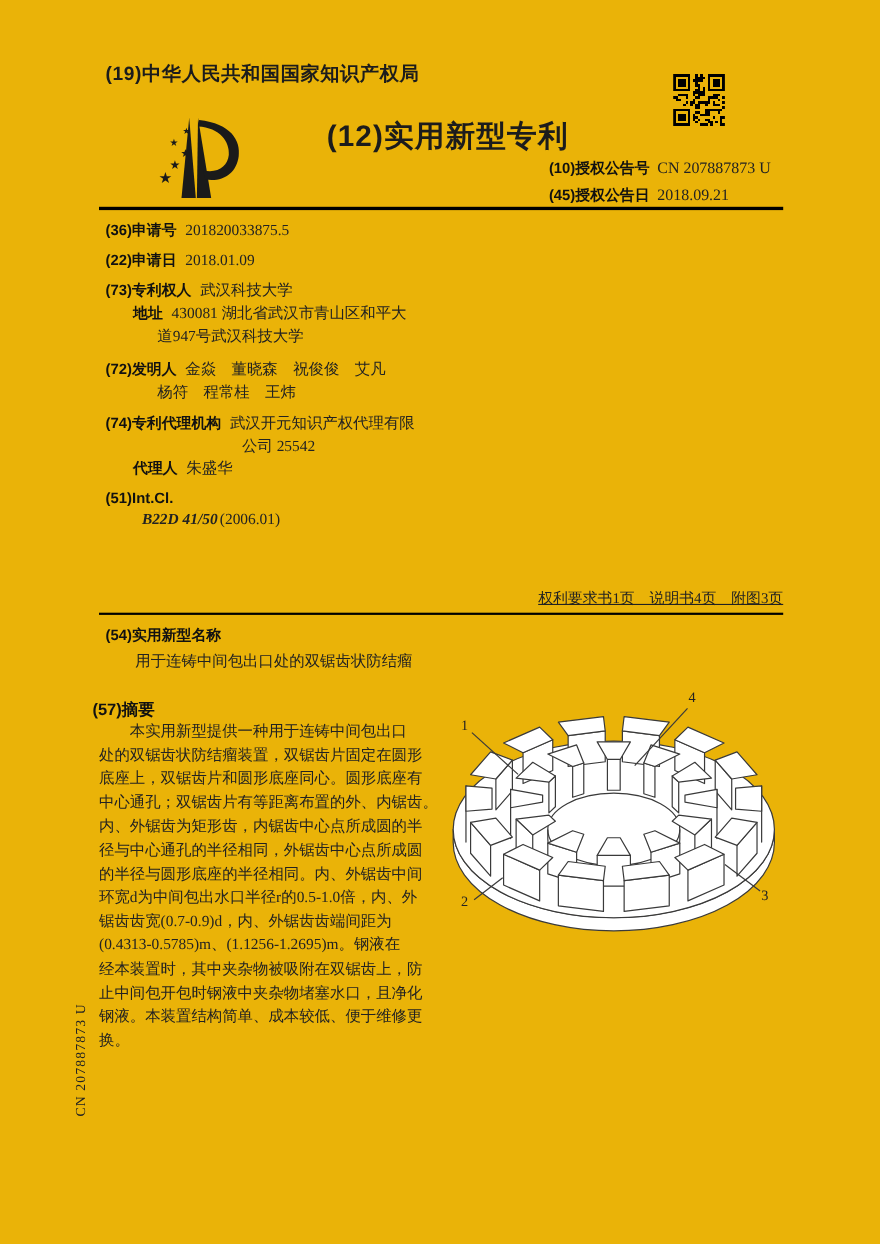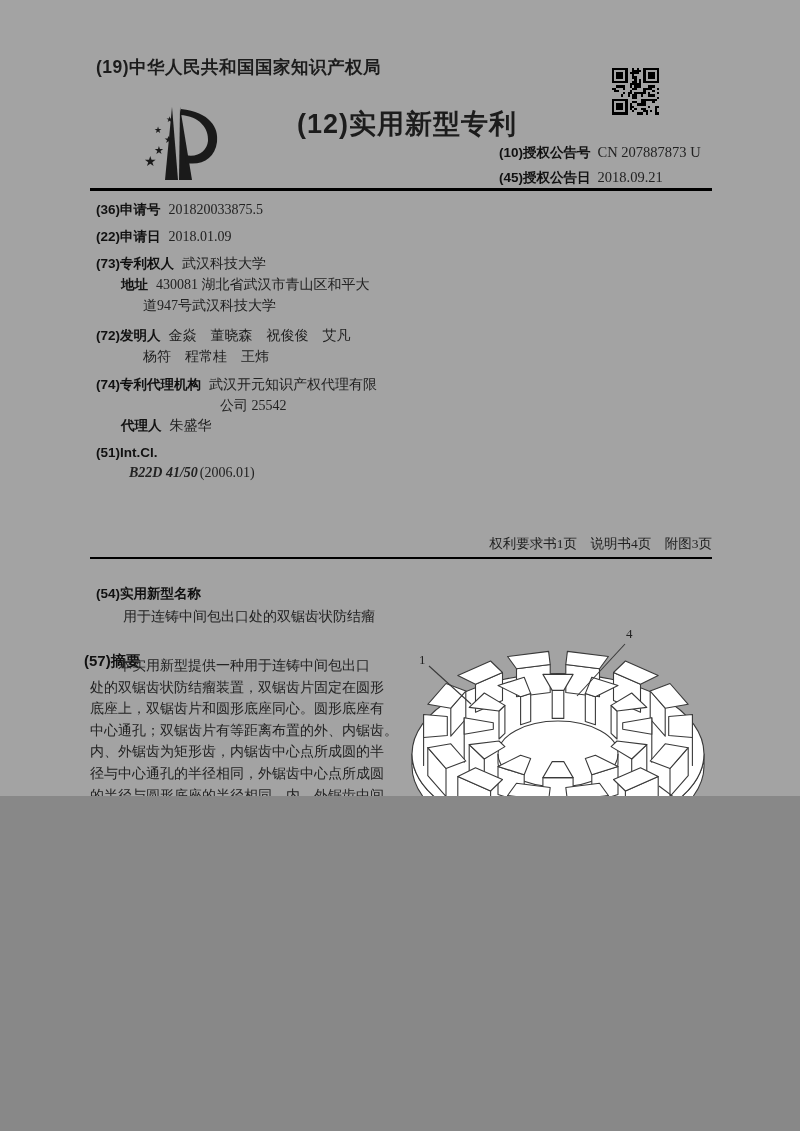--- a/index.html
+++ b/index.html
@@ -1,38 +1,38 @@
 <!DOCTYPE html>
 <html><head>
 <meta charset="utf-8">
 <style>
   html,body{margin:0;padding:0;background:#888;}
   .page{
-    position:relative;width:800px;height:796px;background:#a3a3a3;margin:0 auto;
+    position:relative;width:800px;height:1131px;background:#eab308;margin:0 auto;
     font-family:"Liberation Serif","DejaVu Serif",serif;color:#1c1c1c;overflow:hidden;
   }
   .abs{position:absolute;}
   .sans{font-family:"Liberation Sans","DejaVu Sans",sans-serif;}
   .b{font-family:"Liberation Sans","DejaVu Sans",sans-serif;font-weight:bold;color:#111;}
   .v{font-family:"Liberation Serif","DejaVu Serif",serif;color:#222;}
   .office{left:96px;top:55px;font-size:17.5px;font-weight:bold;letter-spacing:.5px;}
   .doctype{left:297px;top:106px;font-size:27px;font-weight:bold;letter-spacing:1px;}
   .pubrow{left:499px;font-size:14px;white-space:nowrap;}
   .pubrow .b{font-size:13.5px;}
   .pubrow .v{margin-left:7px;font-size:14.5px;}
   .pub1{top:144px;}
   .pub2{top:169px;}
   .rule{left:90px;width:622px;background:#000;}
   .rule1{top:188px;height:3px;}
   .rule2{top:557px;height:2px;}
   .row{left:96px;font-size:14px;white-space:nowrap;}
   .row .b{font-size:13.5px;}
   .row .v{margin-left:8px;}
-  .pagesinfo{left:90px;top:535px;width:622px;text-align:right;font-size:13.5px;color:#222;}
-  .sec{left:90px;width:330px;font-size:14px;margin-top:16px;}
+  .pagesinfo{left:90px;top:535px;width:622px;text-align:right;font-size:13.5px;color:#222;text-decoration:underline;}
+  .sec{left:90px;width:330px;font-size:14px;}
   .abstract{
     left:90px;top:655px;width:322px;font-size:14px;line-height:21.6px;
     white-space:pre-line;text-align:justify;color:#222;
   }
   .figure{left:399px;top:614px;width:336px;height:250px;}
   .figure svg{position:absolute;left:0;top:0;}
   .callout{position:absolute;font-size:13px;color:#222;font-family:"Liberation Serif",serif;}
   .sidecode{
     left:66px;top:1015px;width:145px;transform:rotate(-90deg);transform-origin:0 0;
     font-size:12.5px;letter-spacing:1px;color:#222;white-space:nowrap;

